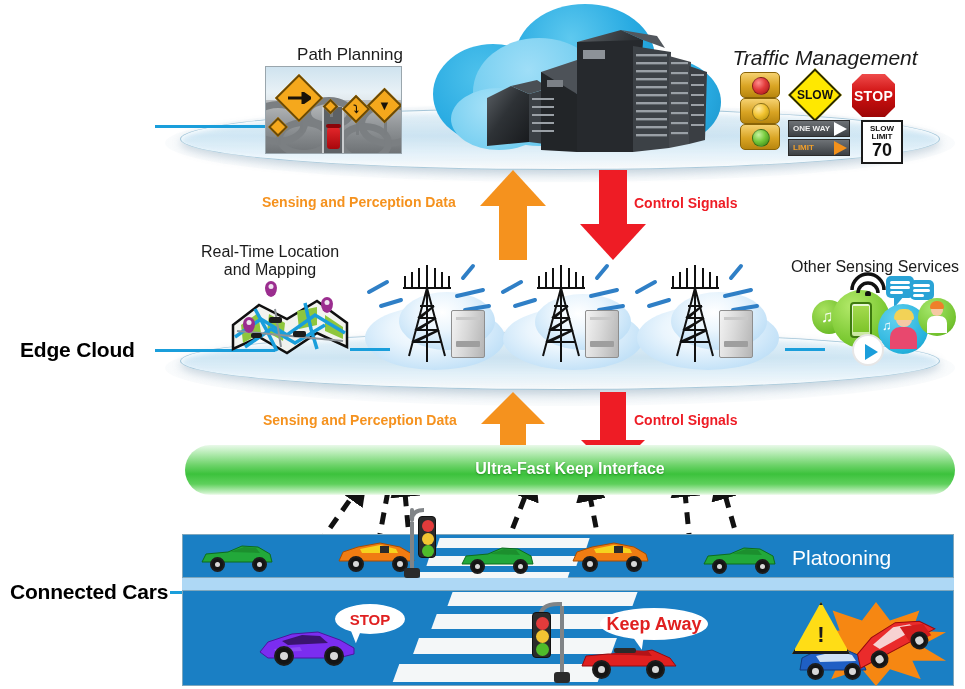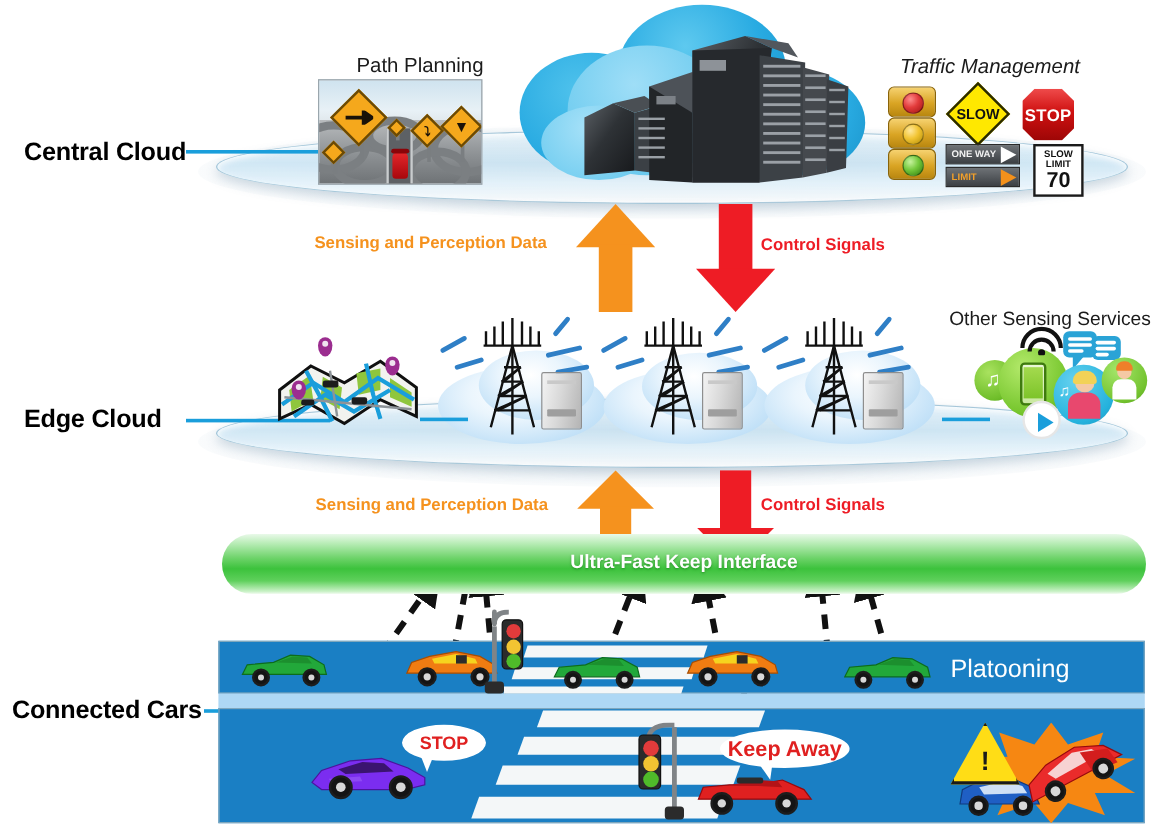--- a/index.html
+++ b/index.html
@@ -315,21 +315,20 @@
       <path d="M292,559 L348,559"></path>
       <path d="M648,560 L700,560"></path>
     </g>
 
     <path d="M705,662 C752,668 748,612 790,606" stroke="#d7e021" stroke-width="4" fill="none" marker-end="url(#ylwArrow)"></path>
   </svg>
 
   <div class="abs platform-shadow" style="left:165px; top:104px; width:790px; height:78px;"></div>
   <div class="abs platform" style="left:180px; top:108px; width:760px; height:62px;"></div>
 
-  <div class="abs tier-label" style="left:20px; top:115px; font-size:21px;">Central Cloud</div>
   <div class="abs tier-connector" style="left:155px; top:125px; width:120px;"></div>
 
   <div class="abs cap" style="left:255px; top:45px; width:190px; font-size:17px;">Path Planning</div>
 
   <div class="abs photo-tile" style="left:265px; top:66px; width:137px; height:88px;">
     <div class="pp-sky"></div>
     <div class="pp-ground"></div>
 
     <div class="pp-loop" style="left:-18px; top:34px; width:60px; height:44px;"></div>
     <div class="pp-loop" style="left:10px; top:52px; width:56px; height:38px;"></div>
@@ -423,21 +422,21 @@
           <rect x="107" y="104" width="22" height="2"></rect>
         <rect x="107" y="112" width="22" height="2"></rect>
           <rect x="107" y="120" width="22" height="2"></rect>
         <rect x="107" y="128" width="22" height="2"></rect>
       </g>
       <rect x="158" y="48" width="22" height="9" fill="#8d9298"></rect>
       <rect x="122" y="78" width="16" height="7" fill="#7c8187"></rect>
     </svg>
   </div>
 
-  <div class="abs cap cap-italic" style="left:725px; top:46px; width:200px; font-size:17px;">Traffic Management</div>
+  <div class="abs cap cap-italic" style="left:725px; top:46px; width:200px; font-size:21px;">Traffic Management</div>
 
   <div class="abs" style="left:728px; top:70px; width:195px; height:82px;">
 
     <div class="tl-box" style="left:12px; top:2px; width:40px; height:26px;">
       <div class="tl-lamp" style="left:11px; top:4px; width:18px; height:18px;
            background:radial-gradient(circle at 35% 30%, #ff8e8e 0%, #e23b3b 45%, #9e1212 100%);"></div>
     </div>
     <div class="tl-box" style="left:12px; top:28px; width:40px; height:26px;">
       <div class="tl-lamp" style="left:11px; top:4px; width:18px; height:18px;
            background:radial-gradient(circle at 35% 30%, #ffe9a0 0%, #f2c432 45%, #b08b05 100%);"></div>
@@ -485,20 +484,22 @@
     <div class="head" style="top:54px; border-left:33px solid transparent; border-right:33px solid transparent; border-top:36px solid #ee1c25;"></div>
   </div>
   <div class="flow-text" style="left:634px; top:195px; font-size:14px; color:#ee1c25;">Control Signals</div>
 
   <div class="abs platform-shadow" style="left:165px; top:330px; width:790px; height:76px;"></div>
   <div class="abs platform" style="left:180px; top:332px; width:760px; height:58px;"></div>
 
   <div class="abs tier-label" style="left:20px; top:338px; font-size:21px;">Edge Cloud</div>
   <div class="abs tier-connector" style="left:155px; top:349px; width:120px;"></div>
 
+  <div class="abs cap" style="left:195px; top:243px; width:150px; font-size:16px;">Real-Time Location
+and Mapping</div>
 
   <div class="abs" style="left:225px; top:285px; width:130px; height:78px;">
     <svg width="130" height="78" style="position:absolute; left:0; top:0;">
       <polygon points="8,40 34,20 62,34 92,16 122,38 122,62 92,48 62,68 34,52 8,64" fill="#f2f3ef" stroke="#101010" stroke-width="2.5"></polygon>
       <g>
         <polygon points="16,40 33,28 36,48 18,58" fill="#8fc63d"></polygon>
         <polygon points="44,29 60,38 58,56 42,47" fill="#8fc63d"></polygon>
         <polygon points="72,26 92,22 92,40 74,44" fill="#8fc63d"></polygon>
         <polygon points="100,30 118,42 118,54 100,46" fill="#8fc63d"></polygon>
       </g>

